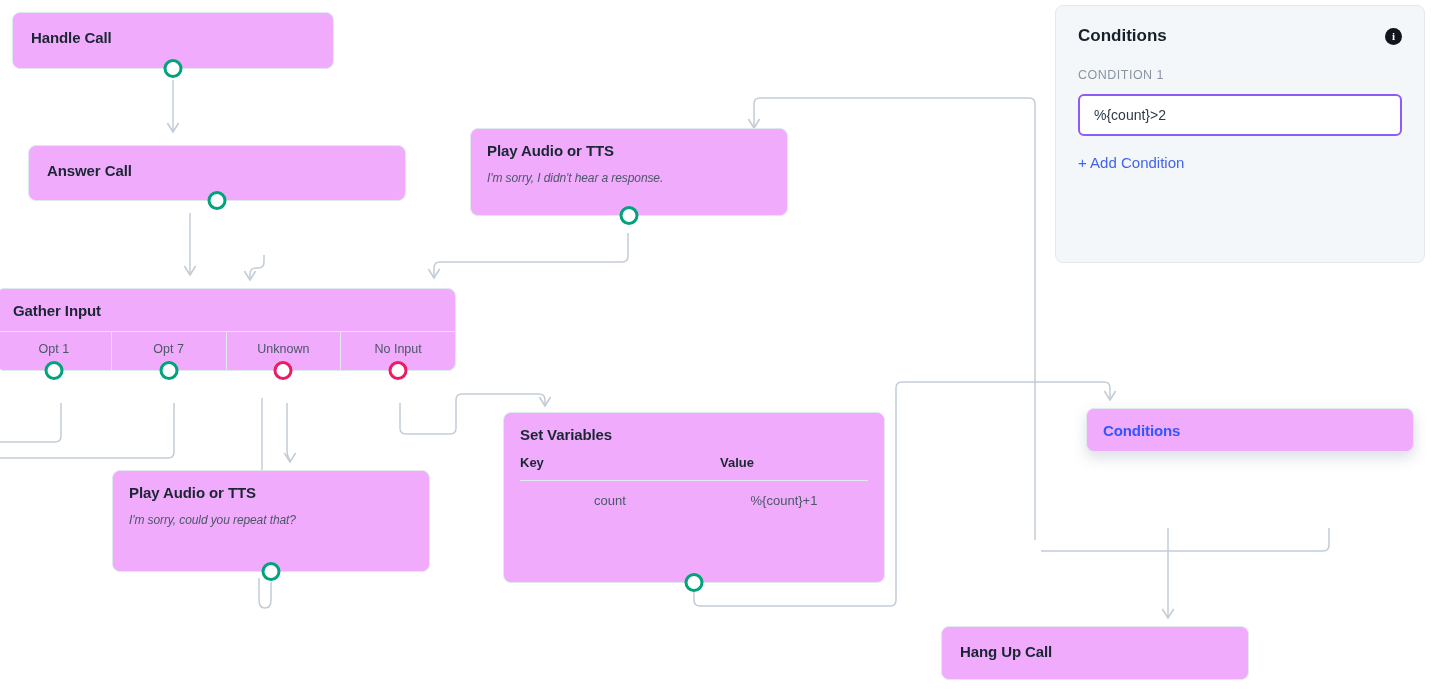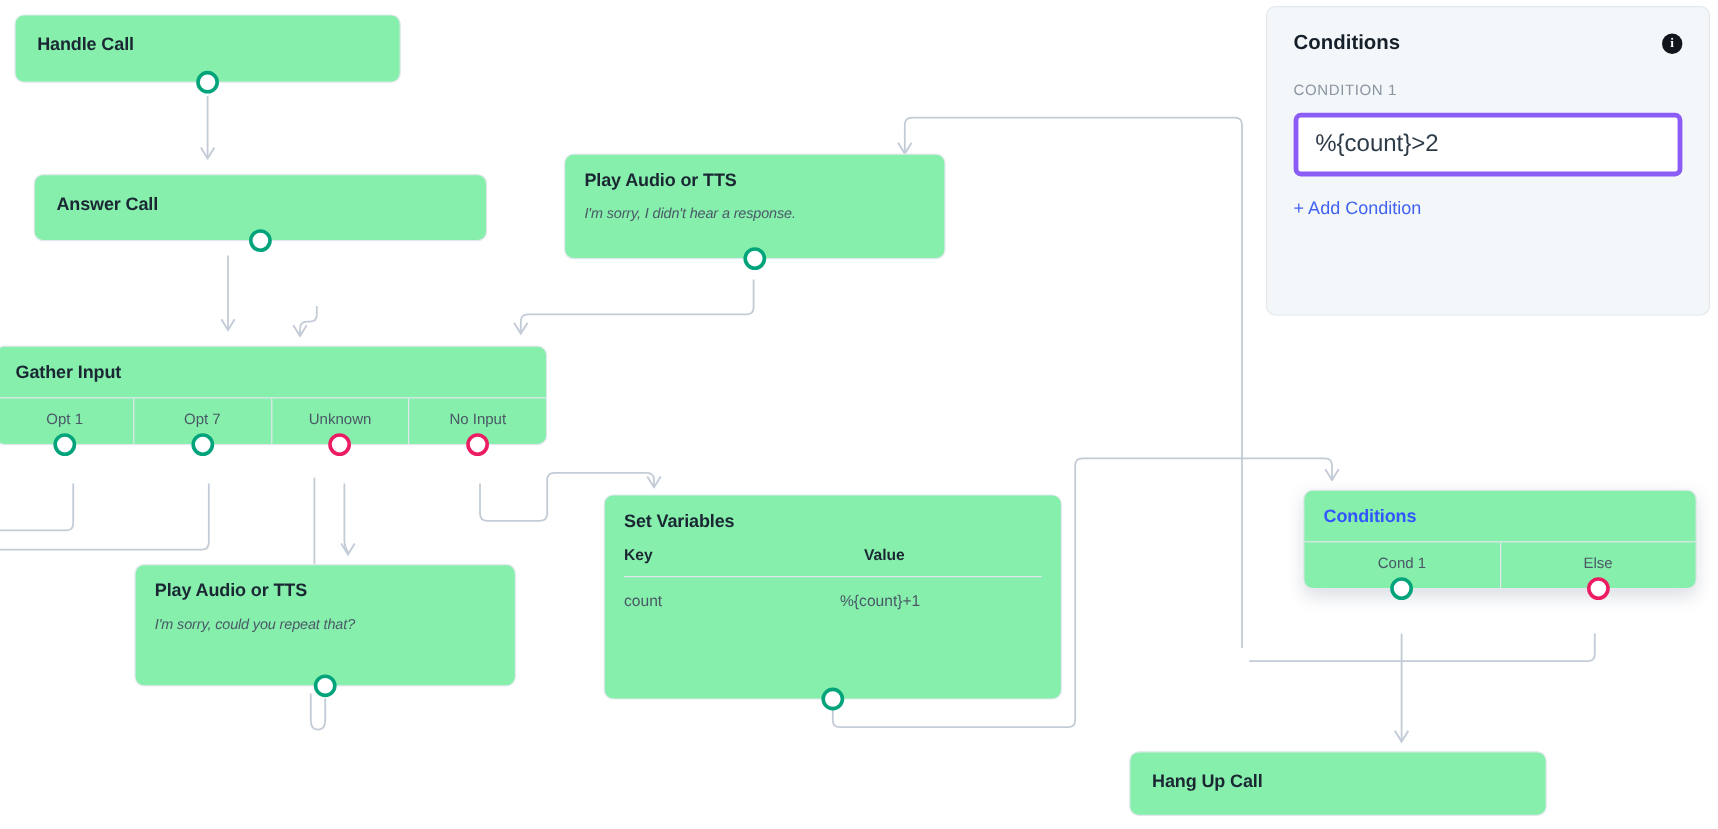--- a/index.html
+++ b/index.html
@@ -9,21 +9,21 @@
     background:#ffffff;
     font-family:"Liberation Sans", sans-serif;
     overflow:hidden;
     position:relative;
   }
   #canvas { position:absolute; inset:0; }
   #edges { position:absolute; left:0; top:0; width:1432px; height:691px; pointer-events:none; }
 
   .node {
     position:absolute;
-    background:#86efac;
+    background:#f0abfc;
     border:1px solid #e2e8ee;
     border-radius:8px;
   }
   .node.selected {
     box-shadow:0 6px 14px rgba(60,80,110,0.18);
   }
   .node-title {
     font-size:15px;
     font-weight:bold;
     color:#1a2733;
@@ -74,21 +74,21 @@
     width:19px; height:19px;
     border-radius:50%;
     background:#ffffff;
     border:3.5px solid #00a37a;
     z-index:5;
   }
 
   
   .kv-table { padding:0 16px 6px 16px; }
   .kv-head { display:flex; font-size:13px; font-weight:bold; color:#1a2733; padding-bottom:10px;gap:20px; }
-  .kv-row  { display:flex; font-size:13px; color:#4a5866; padding-top:12px; border-top:1px solid #e2e8ee; }
+  .kv-row  { display:flex; font-size:13px; color:#4a5866; padding-top:12px; border-top:1px solid #e2e8ee;text-align:center; }
   .kv-k { width:180px; }
   .kv-v { flex:1; }
 
   
   .panel {
     position:absolute;
     background:#f4f7f9;
     border:1px solid #e2e8ee;
     border-radius:8px;
   }
@@ -106,24 +106,24 @@
     cursor:pointer;
   }
   .panel-label {
     font-size:12.5px; color:#8a95a1;
     letter-spacing:0.5px;
     padding:16px 22px 0 22px;
   }
   .panel-input {
     margin:12px 22px 0 22px;
     background:#ffffff;
-    border:4px solid #8b5cf6;
+    border:2px solid #8b5cf6;
     border-radius:6px;
     padding:11px 14px;
-    font-size:20px;
+    font-size:14px;
     color:#2d3a47;
   }
   .panel-link {
     padding:18px 22px 0 22px;
     font-size:15px;
     color:#4263f0;
     cursor:pointer;
   }
 </style>
 </head>
@@ -223,33 +223,23 @@
       <div class="kv-row">
         <div class="kv-k">count</div>
         <div class="kv-v">%{count}+1</div>
       </div>
     </div>
     <div class="bottom-port"></div>
   </div>
 
   <div class="node selected" style="left:1086px; top:408px; width:328px;">
     <div class="node-title">Conditions</div>
-    <div class="ports">
-      <div class="port-cell">
-        <span>Cond 1</span>
-        <span class="port-dot"></span>
-      </div>
-      <div class="port-cell">
-        <span>Else</span>
-        <span class="port-dot pink"></span>
-      </div>
-    </div>
-  </div>
-
-  <div class="node simple" style="left:941px; top:626px; width:348px; height:54px;">
+  </div>
+
+  <div class="node simple" style="left:941px; top:626px; width:308px; height:54px;">
     <div class="node-title">Hang Up Call</div>
   </div>
 
   <div class="panel" style="left:1055px; top:5px; width:370px; height:258px;">
     <div class="panel-head">
       <div class="panel-title">Conditions</div>
       <div class="info-icon">i</div>
     </div>
     <div class="panel-label">CONDITION 1</div>
     <div class="panel-input">%{count}&gt;2</div>

